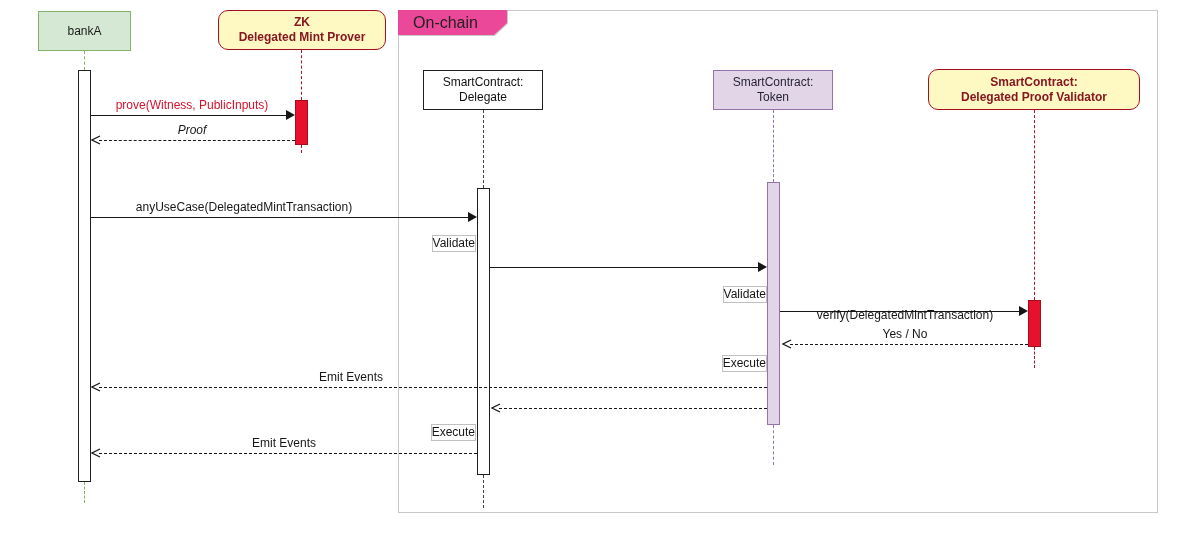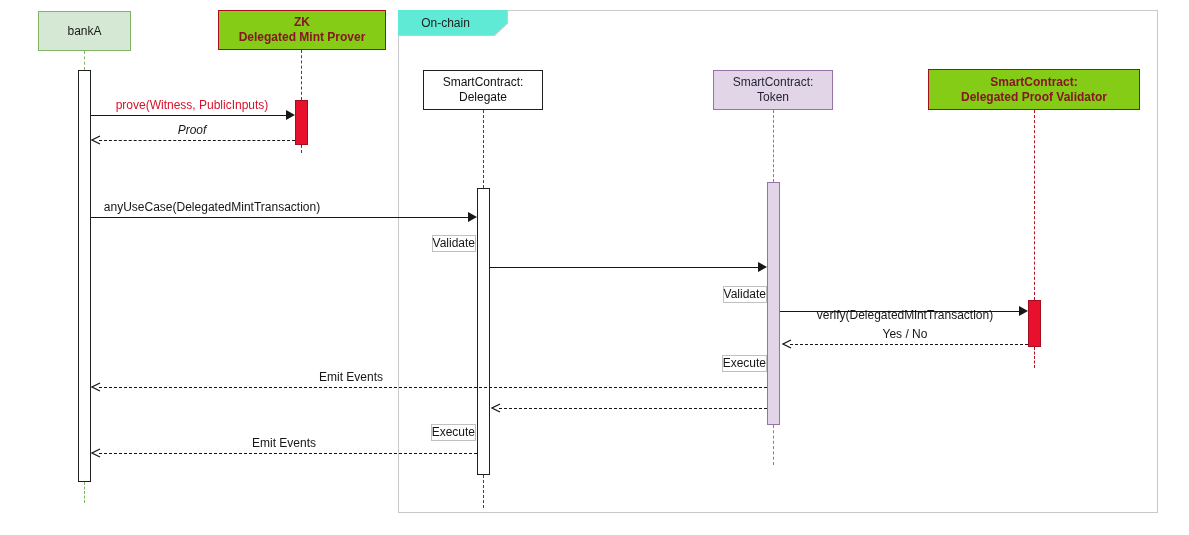--- a/index.html
+++ b/index.html
@@ -3,21 +3,21 @@
 <meta charset="utf-8">
 <style>
   * { margin:0; padding:0; box-sizing:border-box; }
   body { background:#ffffff; font-family:"Liberation Sans", sans-serif; }
   #stage { position:relative; width:1189px; height:535px; background:#ffffff; overflow:hidden; }
   .abs { position:absolute; }
   .pbox { display:flex; flex-direction:column; align-items:center; justify-content:center;
           font-size:12px; line-height:15px; text-align:center; border:1px solid; }
   .pbox .ln { white-space:nowrap; }
   .green  { background:#d5e8d4; border-color:#82b366; color:#1a1a1a; }
-  .redbox { background:#84cc16; border-color:#a50e1f; color:#871722; font-weight:bold; }
+  .redbox { background:#fef9c3; border-color:#a50e1f; color:#871722; font-weight:bold;border-radius:10px; }
   .whitebox { background:#ffffff; border-color:#1f1f1f; color:#111111; }
   .purplebox { background:#e1d5e7; border-color:#9673a6; color:#241f33; }
   .life { width:0; border-left-width:1px; border-left-style:dashed; }
   .life.g { border-left-color:#82b366; }
   .life.r { border-left-color:#b01325; }
   .life.k { border-left-color:#444444; }
   .life.p { border-left-color:#9673a6; }
   .act { border:1px solid; }
   .act.white { background:#ffffff; border-color:#1f1f1f; }
   .act.red { background:#e8112d; border-color:#a50e1f; }
@@ -26,24 +26,24 @@
   .mline-d { height:0; border-top:1px dashed #161616; }
   .mlabel { font-size:12px; line-height:14px; white-space:nowrap; color:#161616;
             transform:translateX(-50%); }
   .mlabel.red { color:#d6112b; }
   .ah-right { width:0; height:0; border-top:5px solid transparent; border-bottom:5px solid transparent;
               border-left:9px solid #161616; }
   .note { border:1px solid #c0c0c0; background:#ffffff; color:#161616; font-size:12px;
           line-height:15px; padding:0 0; white-space:nowrap; }
   .frame { border:1px solid #c9c9c9; background:transparent; }
   .tab-outer { background:#c9c9c9; clip-path:polygon(0 0, 100% 0, 100% 52%, 88% 100%, 0 100%); }
-  .tab-inner { position:absolute; left:0; top:0; right:1px; bottom:1px; background:#5eead4;
+  .tab-inner { position:absolute; left:0; top:0; right:1px; bottom:1px; background:#ec4899;
                clip-path:polygon(0 0, 100% 0, 100% 52%, 88% 100%, 0 100%);
                display:flex; align-items:center; justify-content:center;
-               font-size:12px; color:#222222; padding-right:14px; }
+               font-size:16px; color:#222222; padding-right:14px; }
 </style>
 </head>
 <body>
 
 <div id="stage">
 
   <div class="abs frame" style="left:398px; top:10px; width:760px; height:503px;"></div>
   <div class="abs tab-outer" style="left:398px; top:10px; width:110px; height:26px;">
     <div class="tab-inner">On-chain</div>
   </div>
@@ -89,21 +89,21 @@
   <div class="abs mlabel red" style="left:192px; top:98px;">prove(Witness, PublicInputs)</div>
   <div class="abs mline-s" style="left:91px; top:115px; width:196px;"></div>
   <div class="abs ah-right" style="left:286px; top:110px;"></div>
 
   <div class="abs mlabel" style="left:192px; top:123px;font-style:italic;">Proof</div>
   <svg class="abs" style="left:91px; top:135px;" width="10" height="10" viewBox="0 0 10 10">
       <path d="M9 1 L1 5 L9 9" fill="none" stroke="#161616" stroke-width="1.2"></path>
     </svg>
   <div class="abs mline-d" style="left:99px; top:140px; width:196px;"></div>
 
-  <div class="abs mlabel" style="left:212px; top:200px;">anyUseCase(DelegatedMintTransaction)</div>
+  <div class="abs mlabel" style="left:244px; top:200px;">anyUseCase(DelegatedMintTransaction)</div>
   <div class="abs mline-s" style="left:91px; top:217px; width:378px;"></div>
   <div class="abs ah-right" style="left:468px; top:212px;"></div>
 
   <div class="abs mline-s" style="left:490px; top:267px; width:269px;"></div>
   <div class="abs ah-right" style="left:758px; top:262px;"></div>
 
   <div class="abs mlabel" style="left:905px; top:308px;">verify(DelegatedMintTransaction)</div>
   <div class="abs mline-s" style="left:780px; top:311px; width:240px;"></div>
   <div class="abs ah-right" style="left:1019px; top:306px;"></div>
 

